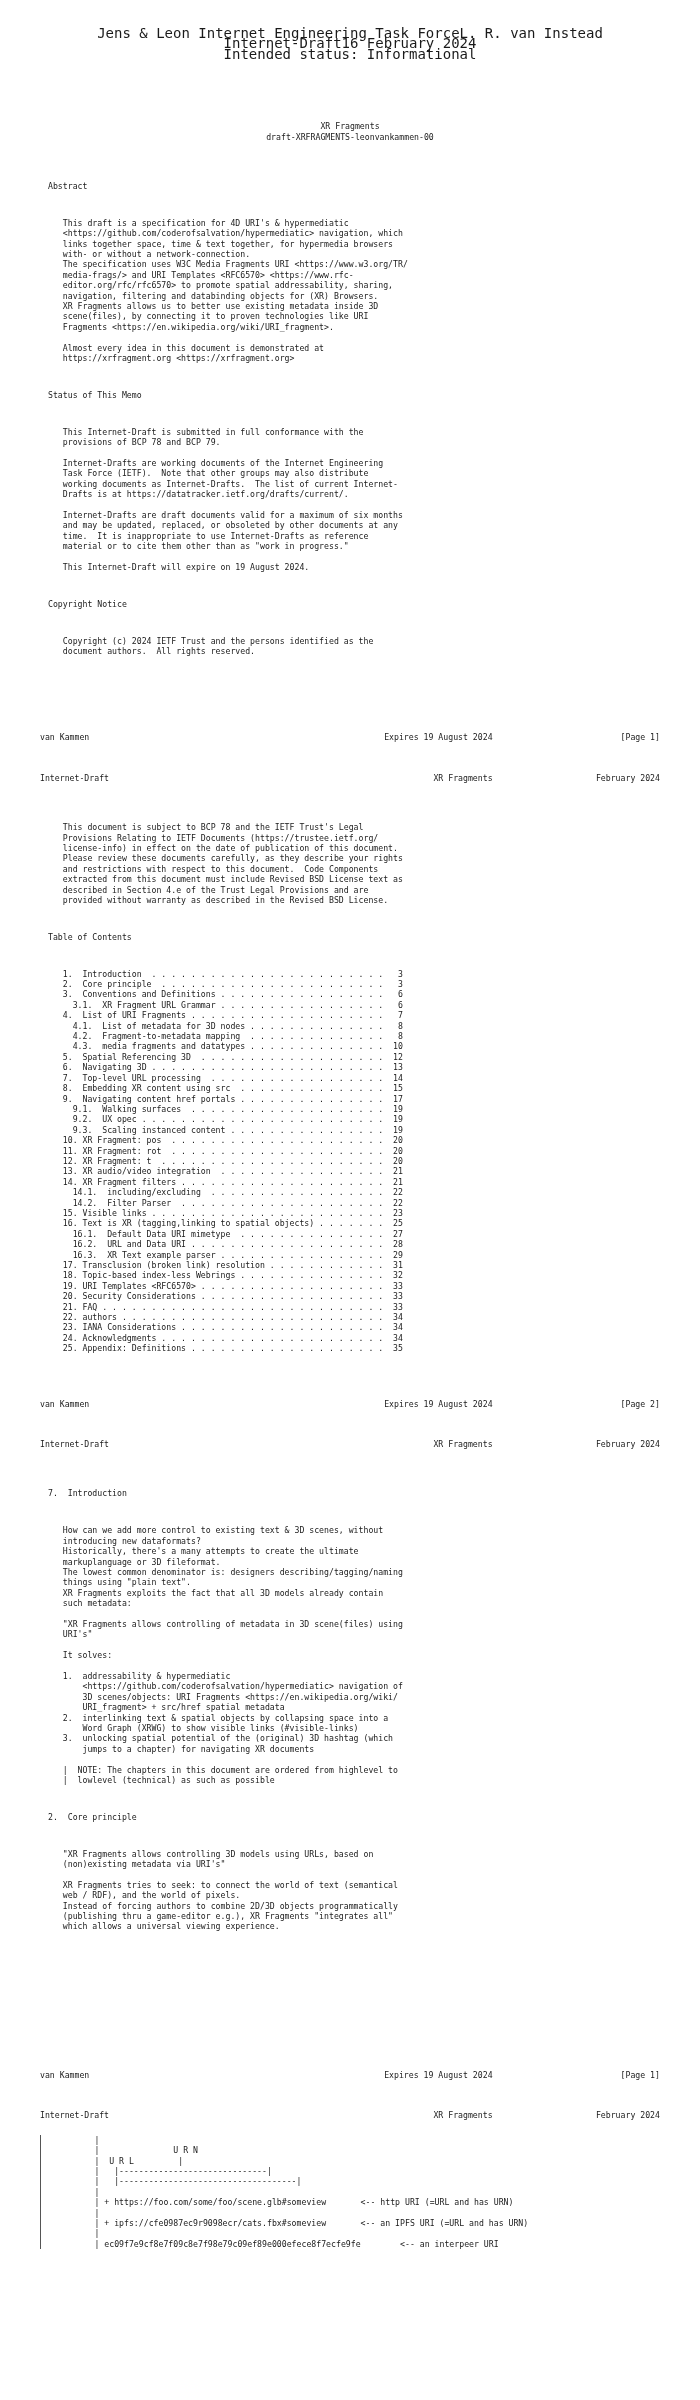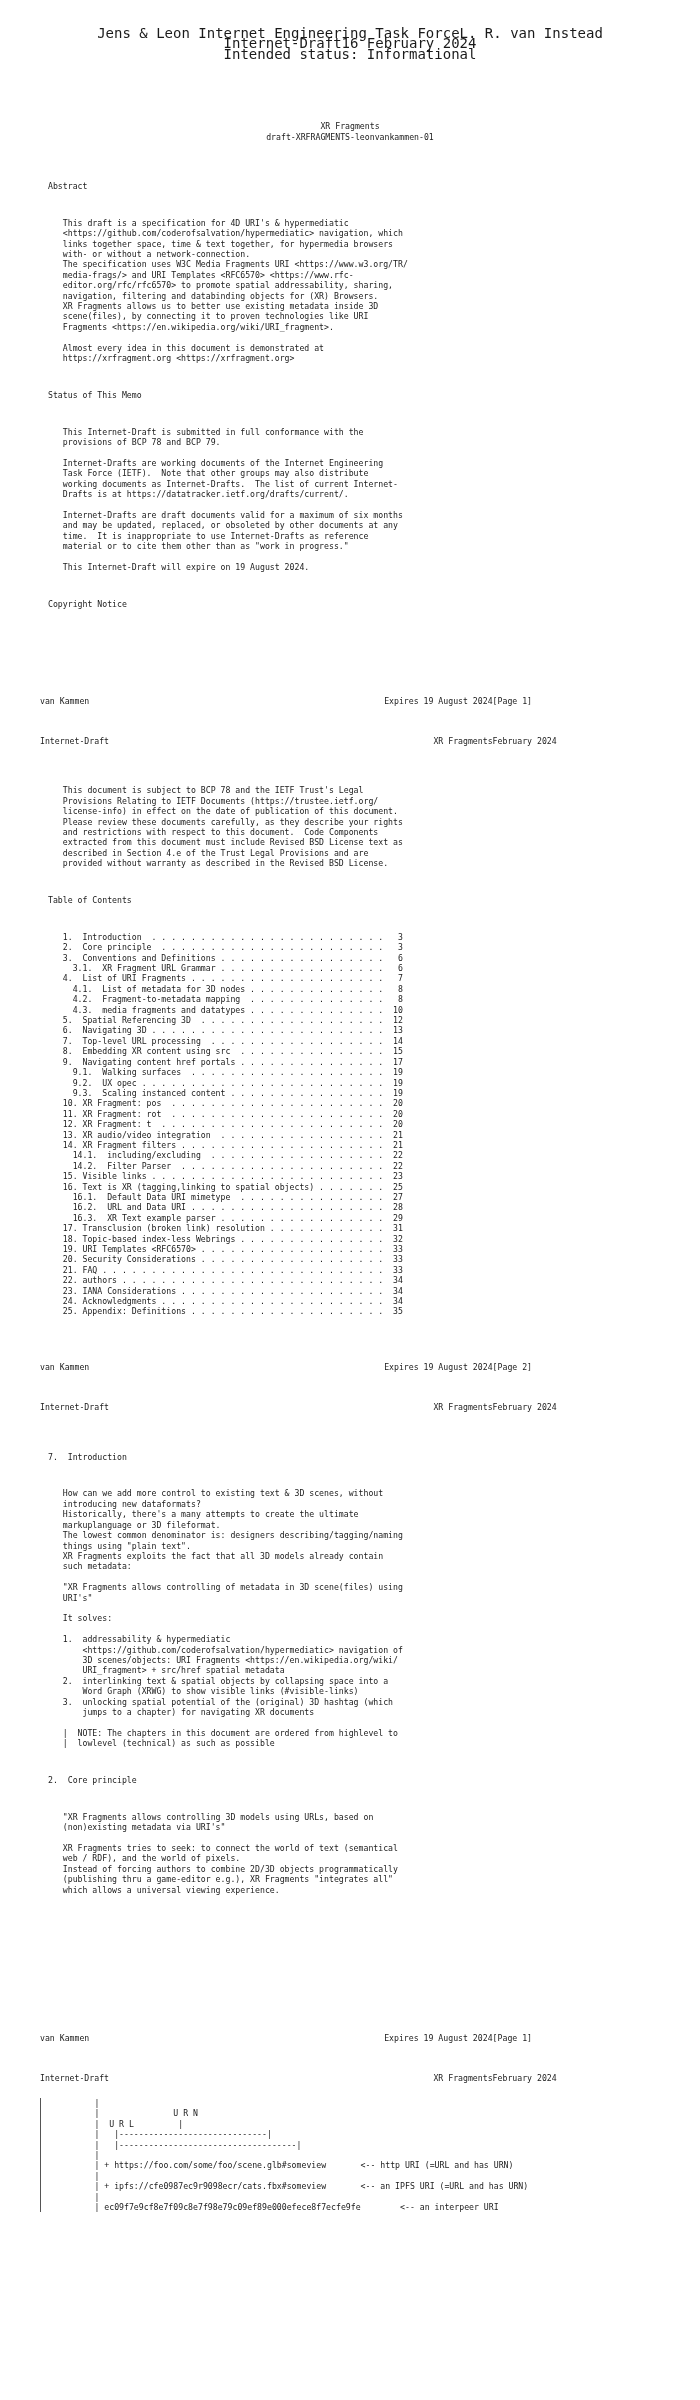--- a/index.html
+++ b/index.html
@@ -41,21 +41,21 @@
     line-height: 10.4px;
   }
   .footer-row {
     display: flex;
     font-size: 8.2px;
     line-height: 10.4px;
     margin-top: 6px;
   }
   .footer-row .c1 { width: 33%; white-space: pre; }
   .footer-row .c2 { width: 40%; white-space: pre; text-align: right; }
-  .footer-row .c3 { width: 27%; white-space: pre; }
+  .footer-row .c3 { width: 27%; text-align: right; white-space: pre; }
   .pg-gap { height: 24px; }
   .figbox {
     border-left: 1px solid #555;
     margin-top: 14px;
     padding-left: 6px;
   }
 </style>
 </head>
 <body>
 
@@ -72,21 +72,21 @@
   <div class="hdr-row">
     <span>Intended status: Informational</span>
     <span></span>
   </div>
 
   <div class="big-blank"></div>
   <div class="big-blank"></div>
 
   <div class="title-block">
     <div>XR Fragments</div>
-    <div>draft-XRFRAGMENTS-leonvankammen-01</div>
+    <div>draft-XRFRAGMENTS-leonvankammen-00</div>
   </div>
 
   <div class="big-blank"></div>
 
   <pre>Abstract</pre>
   <div class="blank"></div>
   <pre>   This draft is a specification for 4D URI's &amp; hypermediatic
    &lt;https://github.com/coderofsalvation/hypermediatic&gt; navigation, which
    links together space, time &amp; text together, for hypermedia browsers
    with- or without a network-connection.
@@ -115,20 +115,22 @@
    Internet-Drafts are draft documents valid for a maximum of six months
    and may be updated, replaced, or obsoleted by other documents at any
    time.  It is inappropriate to use Internet-Drafts as reference
    material or to cite them other than as "work in progress."
 
    This Internet-Draft will expire on 19 August 2024.</pre>
 
   <div class="blank"></div>
   <pre>Copyright Notice</pre>
   <div class="blank"></div>
+  <pre>   Copyright (c) 2024 IETF Trust and the persons identified as the
+   document authors.  All rights reserved.</pre>
 
   <div class="big-blank"></div>
   <div class="big-blank"></div>
 
   <div class="footer-row">
     <span class="c1">van Kammen</span>
     <span class="c2">Expires 19 August 2024</span>
     <span class="c3">[Page 1]</span>
   </div>
 

